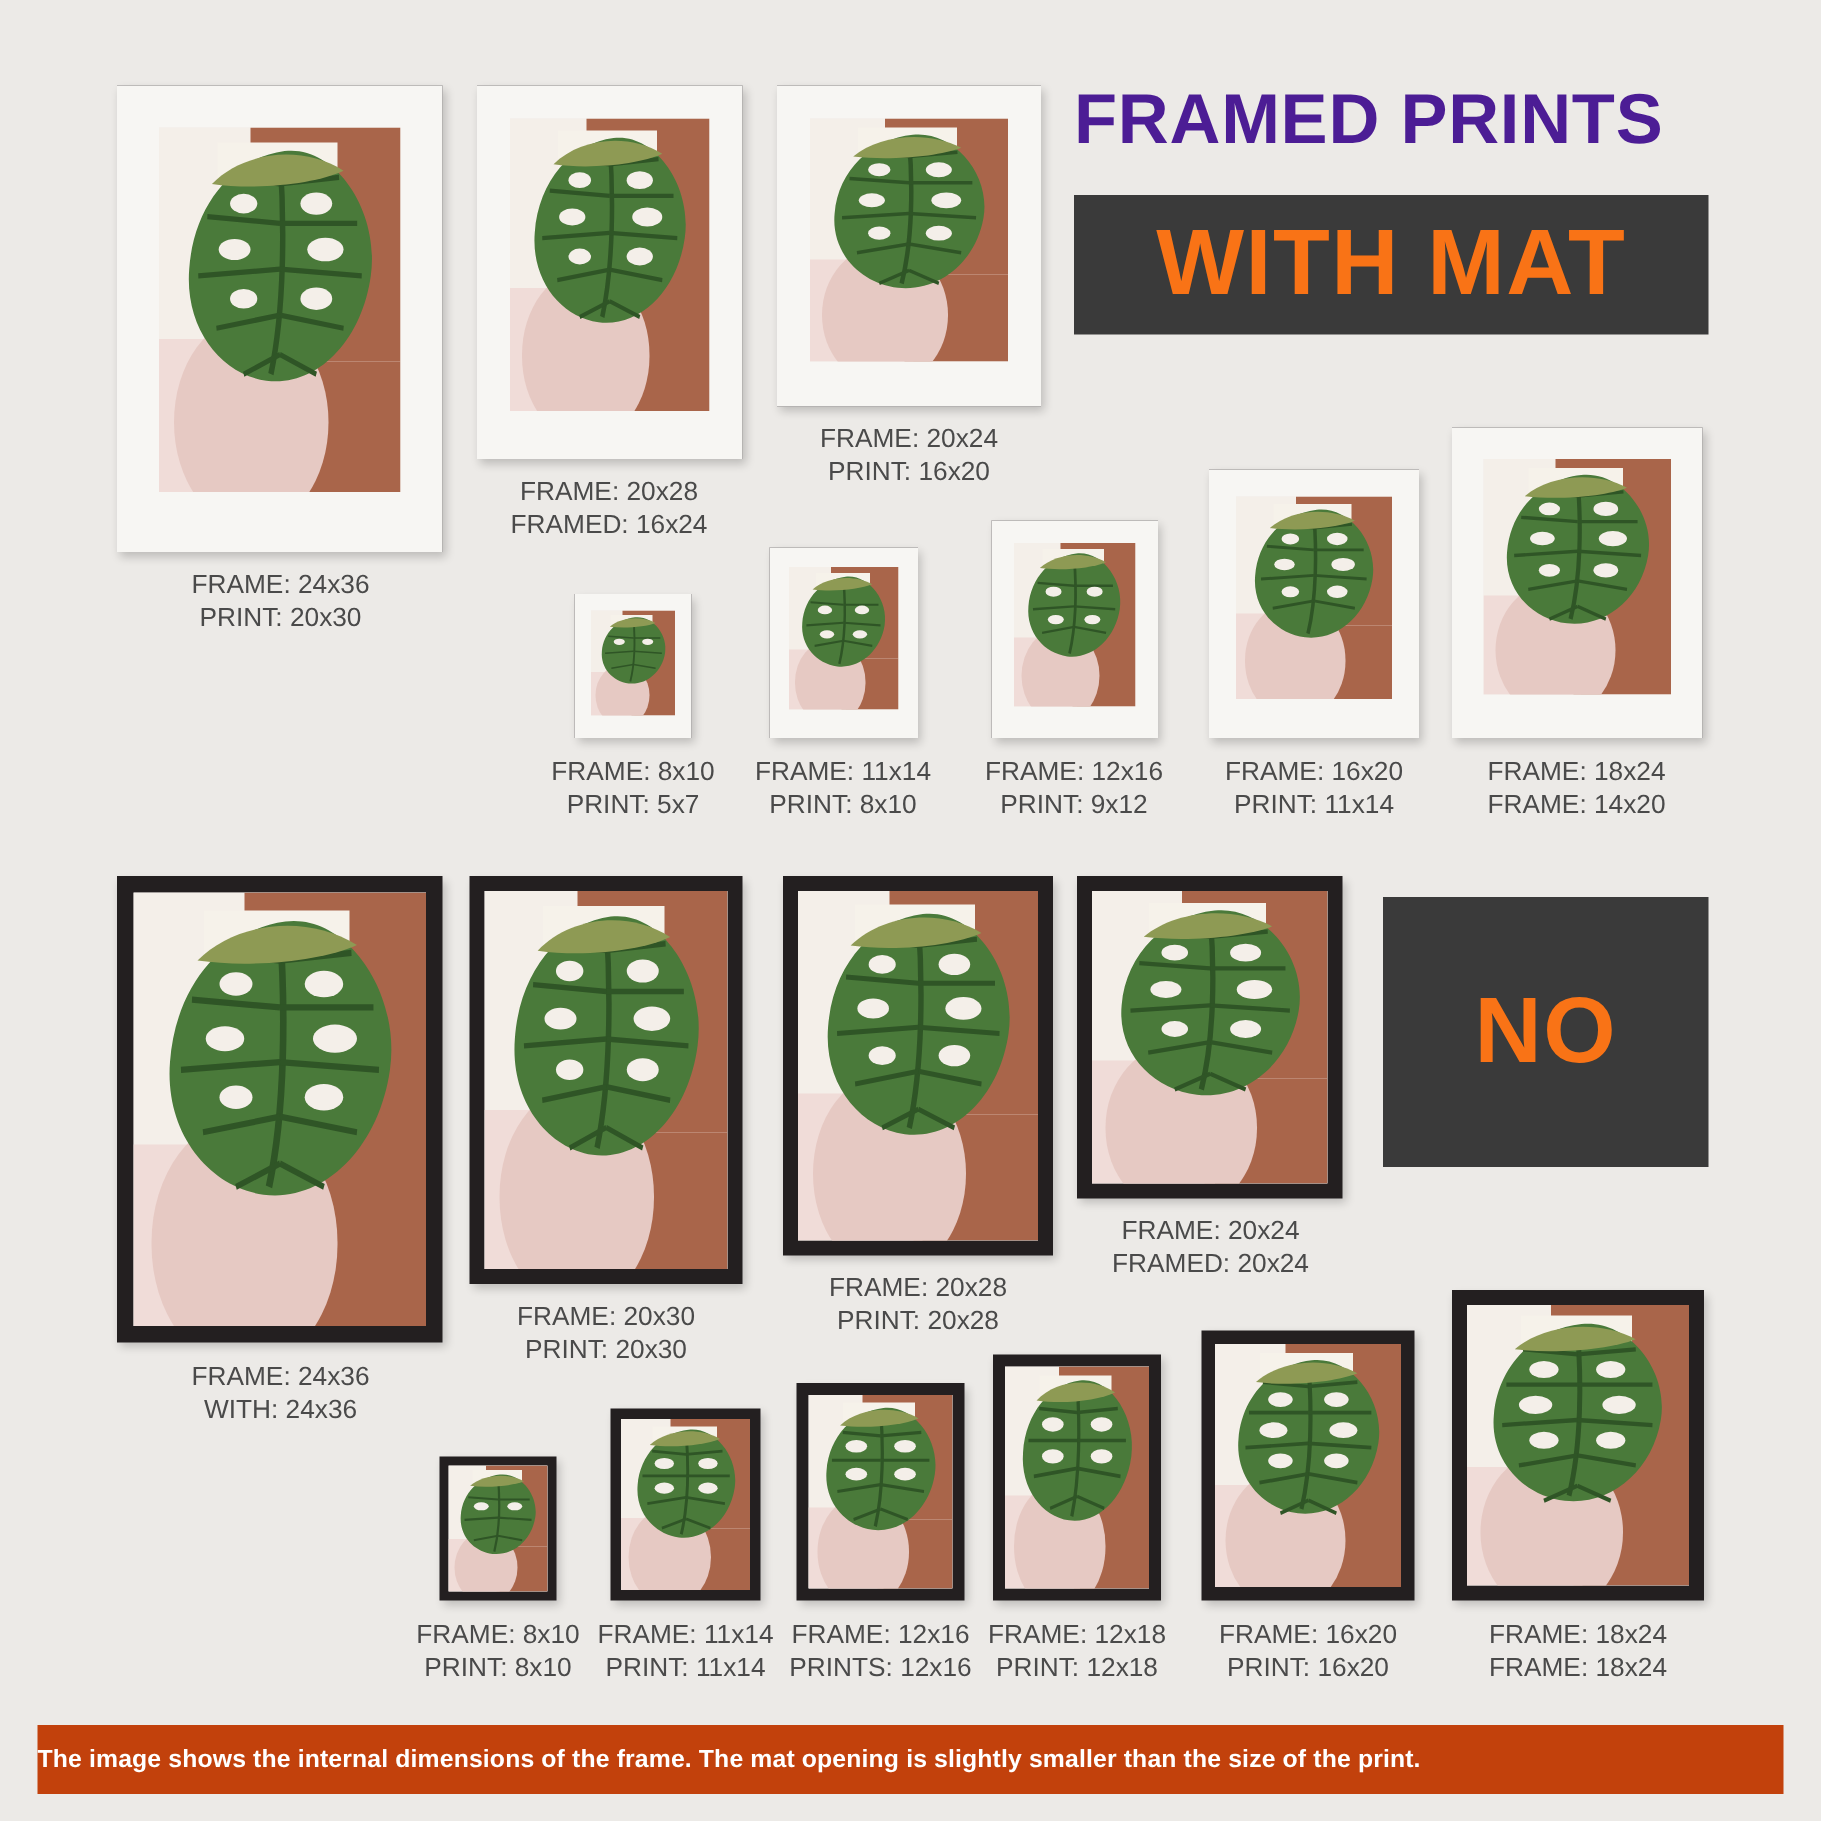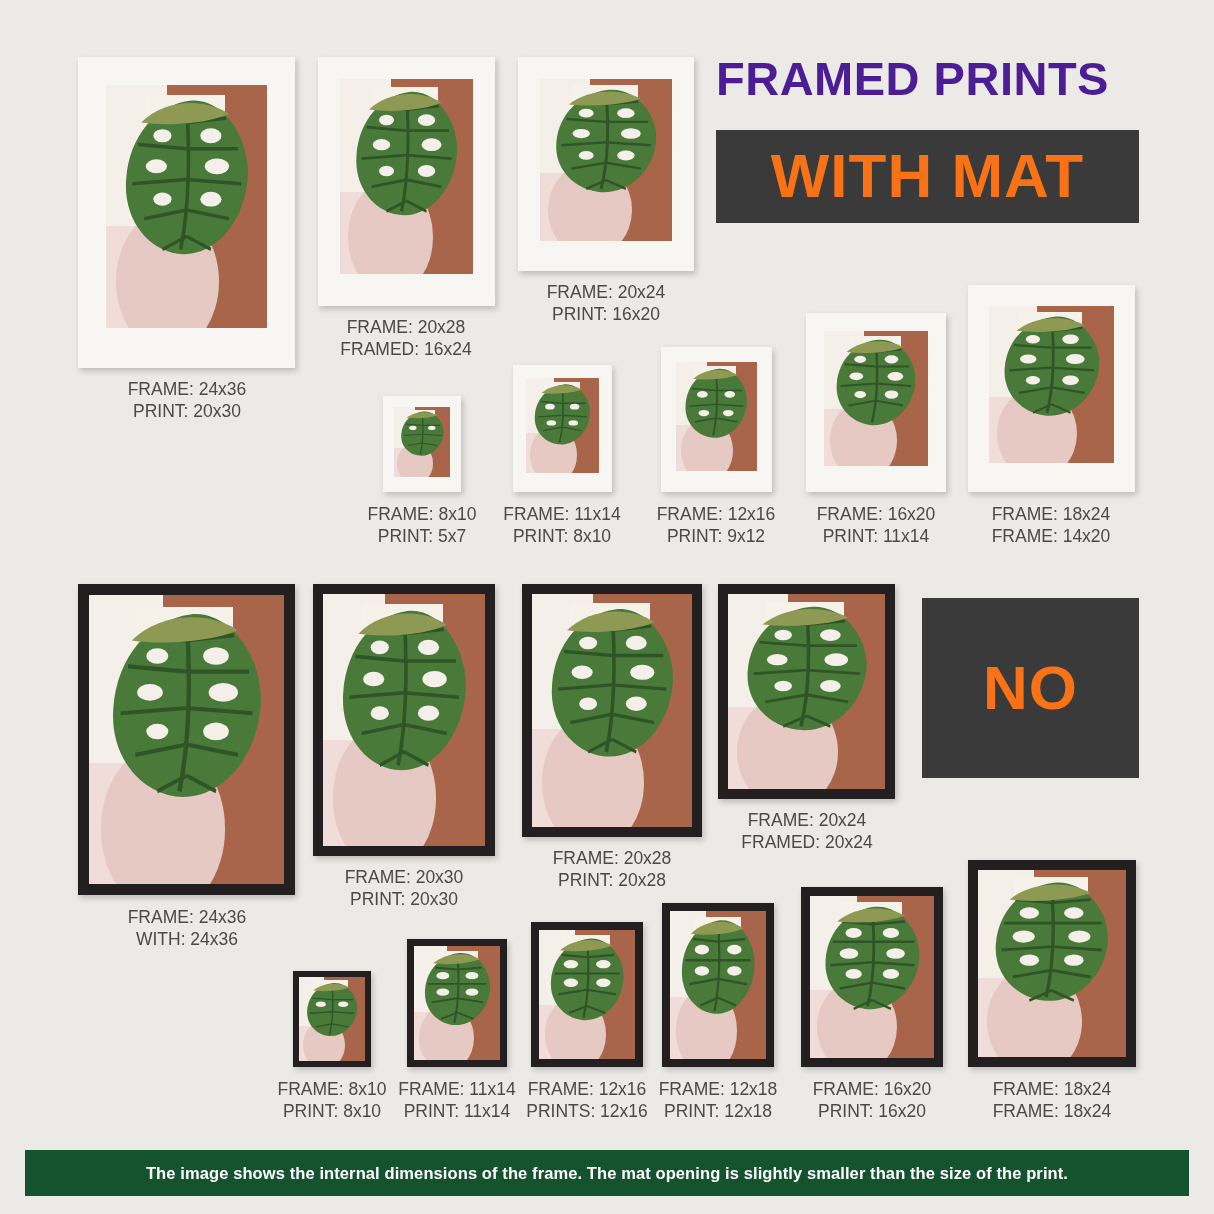--- a/index.html
+++ b/index.html
@@ -109,25 +109,24 @@
     line-height: 1.28;
     white-space: nowrap;
   }
   .caption span { display: block; }
 
   
   .footer {
     position: absolute;
     left: 25px; bottom: 18px;
     width: 1164px; height: 46px;
-    background: #14532d;
+    background: #c2410c;
     color: #ffffff;
     display: flex;
     align-items: center;
-    justify-content: center;
     font-size: 16.5px;
     font-weight: bold;
     letter-spacing: 0.1px;
   }
 </style>
 </head>
 <body>
 
 <div class="stage">
 

